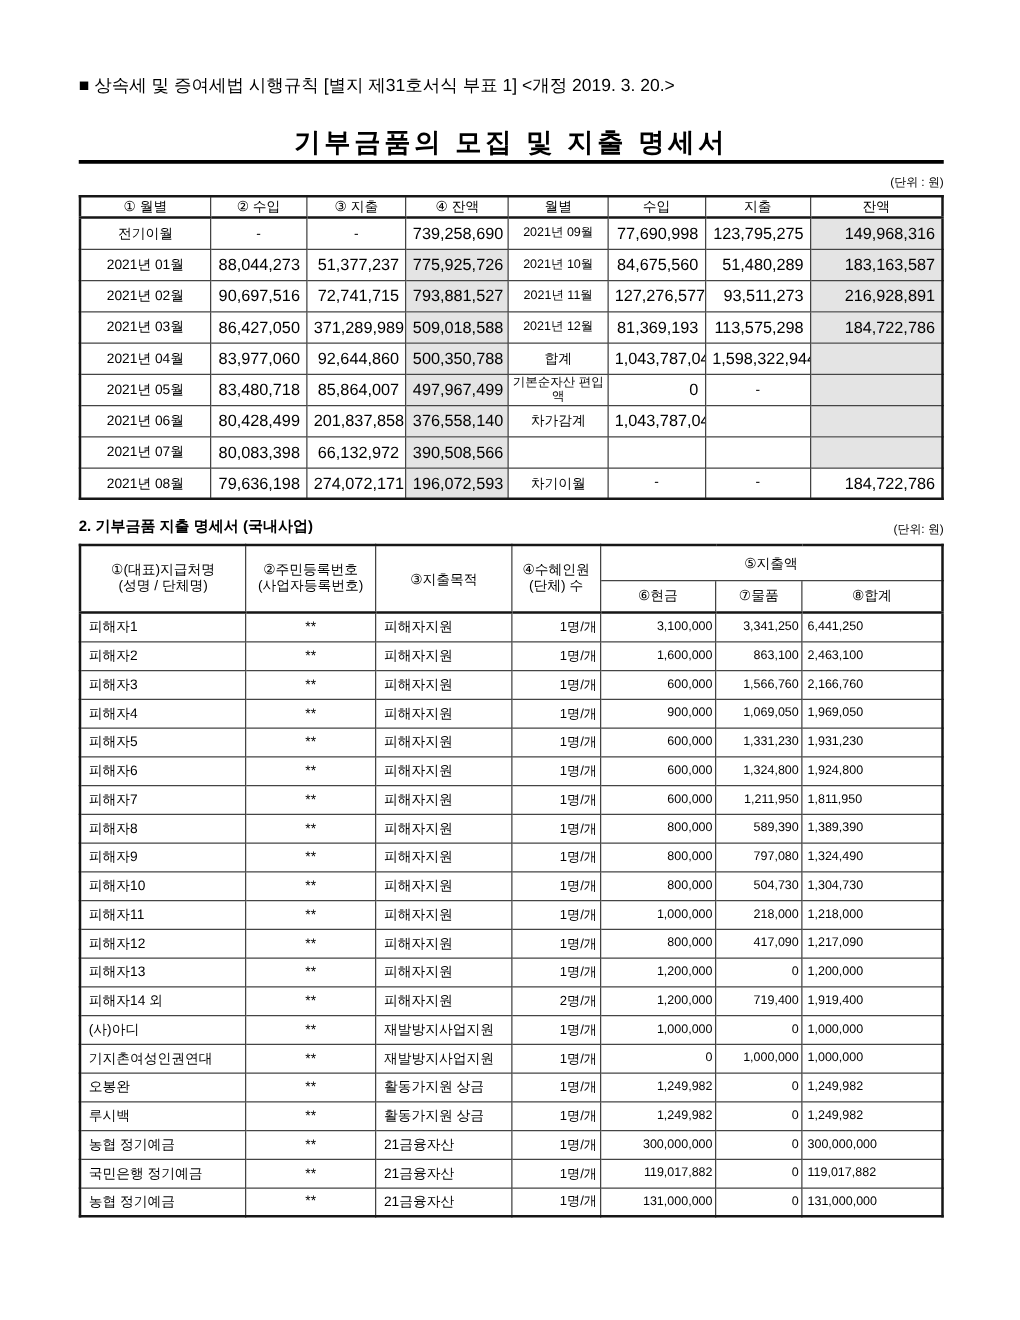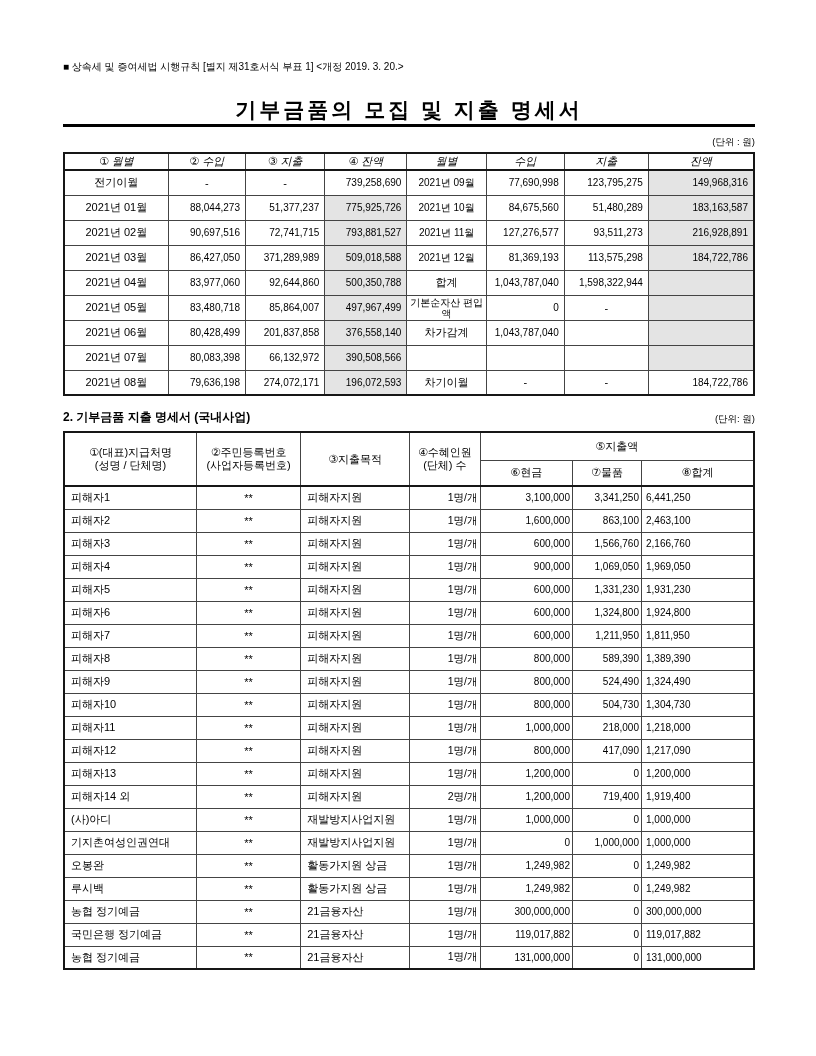--- a/index.html
+++ b/index.html
@@ -5,43 +5,43 @@
   :root { --shade:#e4e4e4; --line:#444; --heavy:#161616; }
   * { box-sizing:border-box; }
   html,body { margin:0; padding:0; }
   body {
     width:816px; height:1056px; background:#ffffff; color:#000;
     font-family:"Liberation Sans","DejaVu Sans",sans-serif;
     overflow:hidden;
   }
   .page { padding:60px 61px 0 63px; }
 
-  .form-ref { font-size:10px; letter-spacing:0px; }
+  .form-ref { font-size:14px; letter-spacing:0px; }
   .doc-title {
     text-align:center; font-size:21px; font-weight:600;
     letter-spacing:3px; margin-top:22px;
   }
   .note-row {
     display:flex; justify-content:space-between; align-items:flex-end;
     font-size:10px; margin-top:26px; padding-bottom:5px;
   }
   .rule { border-top:3px solid #000; }
   .sec-title { font-size:12px; font-weight:bold; margin-top:5px; }
   .unit-label { text-align:right; font-size:9.5px; margin-top:9px; margin-bottom:3px; }
 
   table { border-collapse:collapse; width:100%; table-layout:fixed; border:2px solid var(--heavy); }
   th, td { border:1px solid var(--line); overflow:hidden; white-space:nowrap; }
   th { font-weight:normal; font-size:11px; text-align:center; padding:0 2px; }
   thead tr:last-child th, thead th[rowspan] { border-bottom:2px solid var(--heavy); }
 
   
-  #table1 thead tr { height:15px;font-style:italic; }
+  #table1 thead tr { height:15px; }
   #table1 tbody tr { height:25px; }
   #table1 td.lbl { text-align:center; font-size:11px; padding:0 2px; }
-  #table1 td.num { text-align:right; font-size:10px; padding:0 5px; }
+  #table1 td.num { text-align:right; font-size:13px; padding:0 5px; }
   #table1 td.dash { text-align:center; font-size:11px; }
   #table1 td.small2 { font-size:10px; white-space:normal; line-height:1.1; }
   td.shade { background:var(--shade); }
 
   
   #table2 thead tr:first-child { height:28px;padding-left:39px; }
   #table2 thead tr:last-child { height:26px; }
   #table2 tbody tr { height:23px; }
   #table2 th .l2 { display:block; line-height:1.15; }
   #table2 td { font-size:11px; padding:0 4px; }
@@ -295,21 +295,21 @@
           <td class="num">800,000</td>
           <td class="num">589,390</td>
           <td class="total">1,389,390</td>
         </tr>
         <tr>
           <td class="left">피해자9</td>
           <td class="ctr">**</td>
           <td class="left">피해자지원</td>
           <td class="cnt">1명/개</td>
           <td class="num">800,000</td>
-          <td class="num">524,490</td>
+          <td class="num">797,080</td>
           <td class="total">1,324,490</td>
         </tr>
         <tr>
           <td class="left">피해자10</td>
           <td class="ctr">**</td>
           <td class="left">피해자지원</td>
           <td class="cnt">1명/개</td>
           <td class="num">800,000</td>
           <td class="num">504,730</td>
           <td class="total">1,304,730</td>

